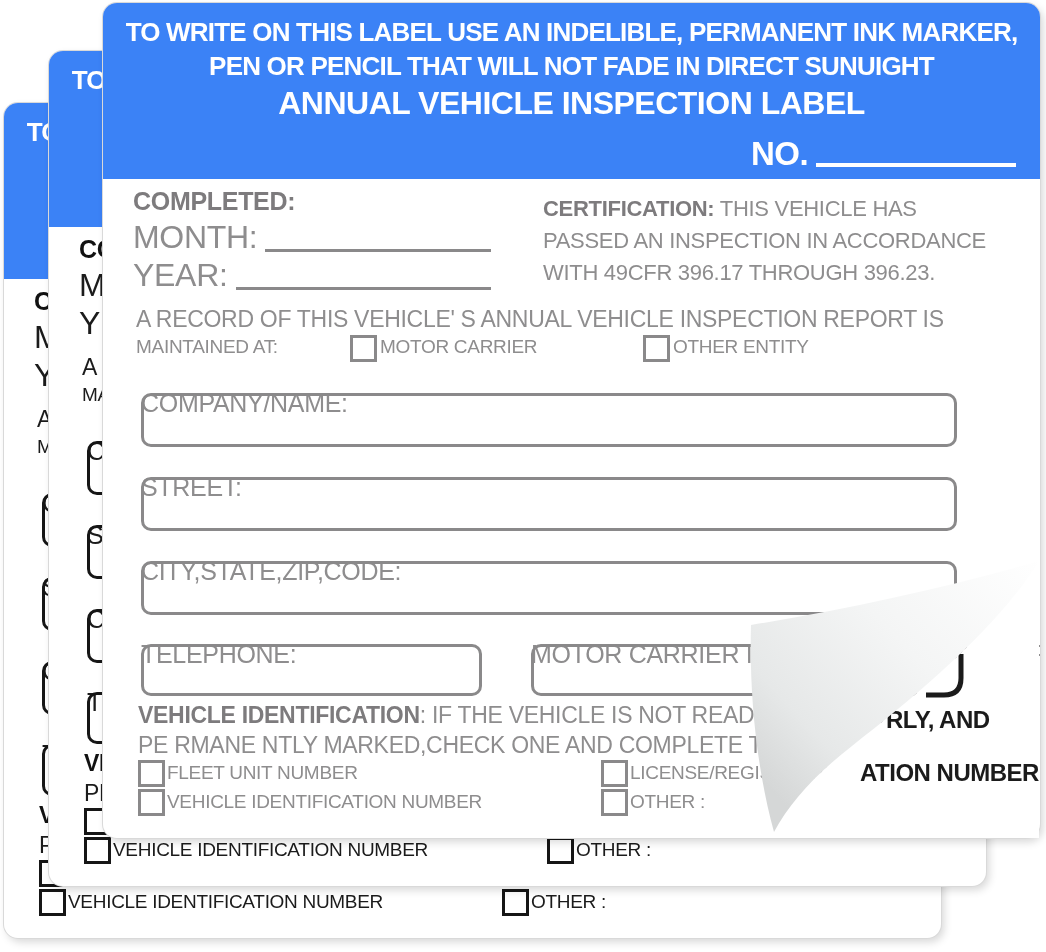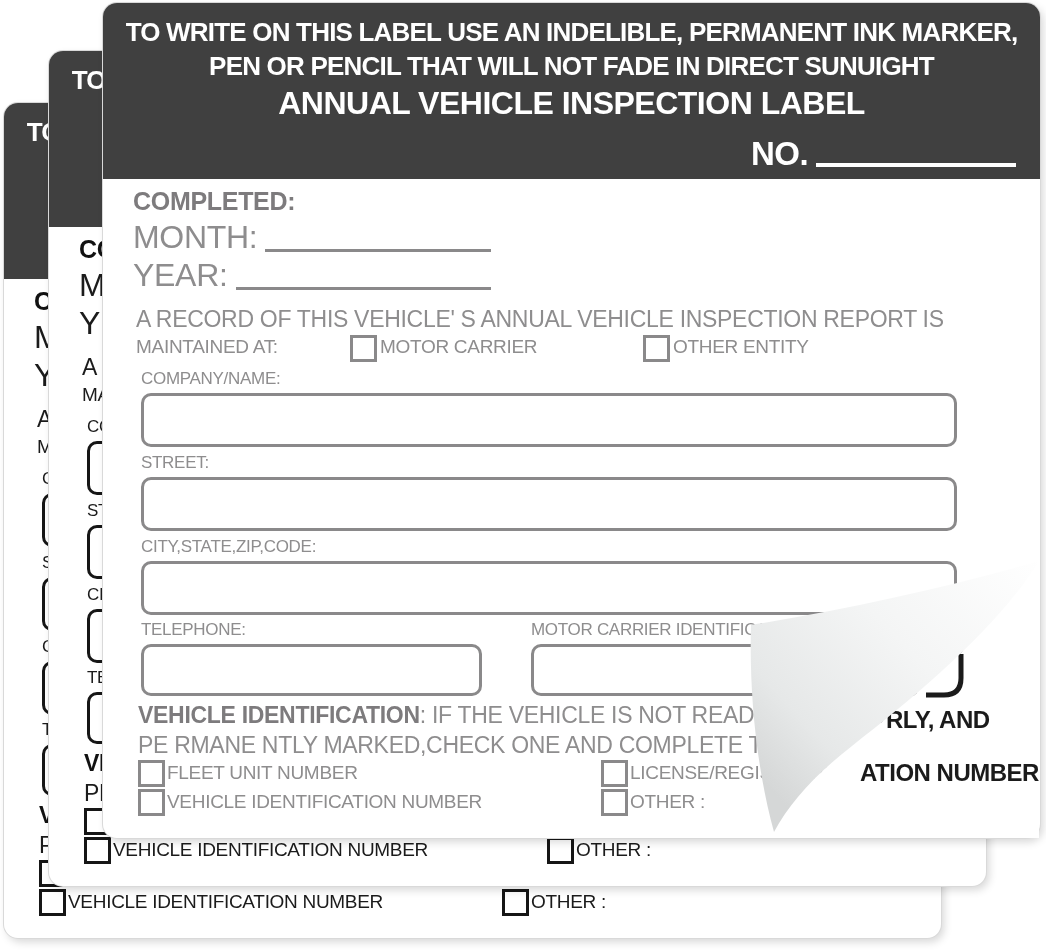--- a/index.html
+++ b/index.html
@@ -2,36 +2,36 @@
 <html><head>
 <meta charset="utf-8">
 <style>
   html,body{margin:0;padding:0;background:#ffffff;}
   #scene{position:relative;width:1046px;height:952px;background:#ffffff;overflow:hidden;
          font-family:"Liberation Sans",sans-serif;}
   .sheet{position:absolute;width:937px;height:835px;background:#ffffff;border-radius:14px;
          overflow:hidden;box-shadow:0 0 0 1px #d9d9d9, 3px 4px 9px rgba(0,0,0,0.16);}
   .sheet.ink-gray{--ink:#8e8d8e;--ink-bold:#7d7b7d;--box:#8a898a;}
   .sheet.ink-black{--ink:#1b1b1b;--ink-bold:#111111;--box:#161616;}
-  .hdr{position:absolute;top:0;left:0;right:0;height:176px;background:#404040;color:#ffffff;}
+  .hdr{position:absolute;top:0;left:0;right:0;height:176px;background:#3b82f6;color:#ffffff;}
   .hdr .l1{position:absolute;top:14px;left:0;right:0;text-align:center;
            font-weight:bold;font-size:26px;letter-spacing:-0.8px;white-space:nowrap;}
   .hdr .l2{position:absolute;top:48px;left:0;right:0;text-align:center;
            font-weight:bold;font-size:26px;letter-spacing:-0.8px;white-space:nowrap;}
   .hdr .ttl{position:absolute;top:82px;left:0;right:0;text-align:center;
             font-weight:bold;font-size:32px;letter-spacing:-0.5px;white-space:nowrap;}
   .hdr .norow{position:absolute;left:648px;top:134px;display:flex;align-items:flex-end;}
   .hdr .nolbl{font-weight:bold;font-size:33px;letter-spacing:-0.5px;line-height:1;}
   .hdr .noline{display:inline-block;width:200px;border-bottom:4px solid #ffffff;margin:0 0 3px 8px;}
   .bdy{position:absolute;top:176px;left:0;right:0;bottom:0;color:var(--ink);text-decoration:underline;}
   .row{position:absolute;white-space:nowrap;}
   .b{font-weight:bold;color:var(--ink-bold);}
   .fs23{font-size:23px;letter-spacing:-0.3px;line-height:1.25;}
   .fs25{font-size:25px;letter-spacing:-0.3px;}
-  .fs21{font-size:17px;letter-spacing:-0.3px;}
+  .fs21{font-size:25px;letter-spacing:-0.3px;margin-top:20px;}
   .hl-row{position:absolute;display:flex;font-size:32px;letter-spacing:-0.3px;}
   .hline{flex:1;border-bottom:3px solid var(--box);margin:0 0 4px 8px;}
   .cert{position:absolute;left:440px;top:14px;width:462px;font-size:22px;
         letter-spacing:-0.3px;line-height:32px;}
   .fbox{position:absolute;border:3.5px solid var(--box);border-radius:10px;background:transparent;}
   .cb{position:absolute;width:21px;height:21px;border:3px solid var(--box);background:#fff;}
   .cbl{position:absolute;font-size:19px;letter-spacing:-0.3px;line-height:27px;}
   #reveal{position:absolute;left:0;top:0;pointer-events:none;}
 </style>
 </head>
@@ -168,20 +168,24 @@
     <div class="bdy">
       <div class="row fs25 b" style="left:30px;top:8px;">COMPLETED:</div>
       <div class="hl-row" style="left:30px;top:40px;width:358px;">
         <span>MONTH:</span>
         <span class="hline"></span>
       </div>
       <div class="hl-row" style="left:30px;top:78px;width:358px;">
         <span>YEAR:</span>
         <span class="hline"></span>
       </div>
+      <div class="cert">
+        <span class="b">CERTIFICATION:</span>
+        <span>THIS VEHICLE HAS PASSED AN INSPECTION IN ACCORDANCE WITH 49CFR 396.17 THROUGH 396.23.</span>
+      </div>
       <div class="row fs23" style="left:33px;top:126px;">A RECORD OF THIS VEHICLE' S ANNUAL VEHICLE INSPECTION REPORT IS</div>
       <div class="row" style="left:0;top:154px;height:30px;width:100%;">
         <span class="cbl" style="left:33px;">MAINTAINED AT:</span>
         <span class="cb" style="left:247px;top:2px;"></span>
         <span class="cbl" style="left:277px;">MOTOR CARRIER</span>
         <span class="cb" style="left:540px;top:2px;"></span>
         <span class="cbl" style="left:570px;">OTHER ENTITY</span>
       </div>
       <div class="row fs21" style="left:38px;top:190px;">COMPANY/NAME:</div>
       <div class="fbox" style="left:38px;top:214px;width:810px;height:48px;"></div>

